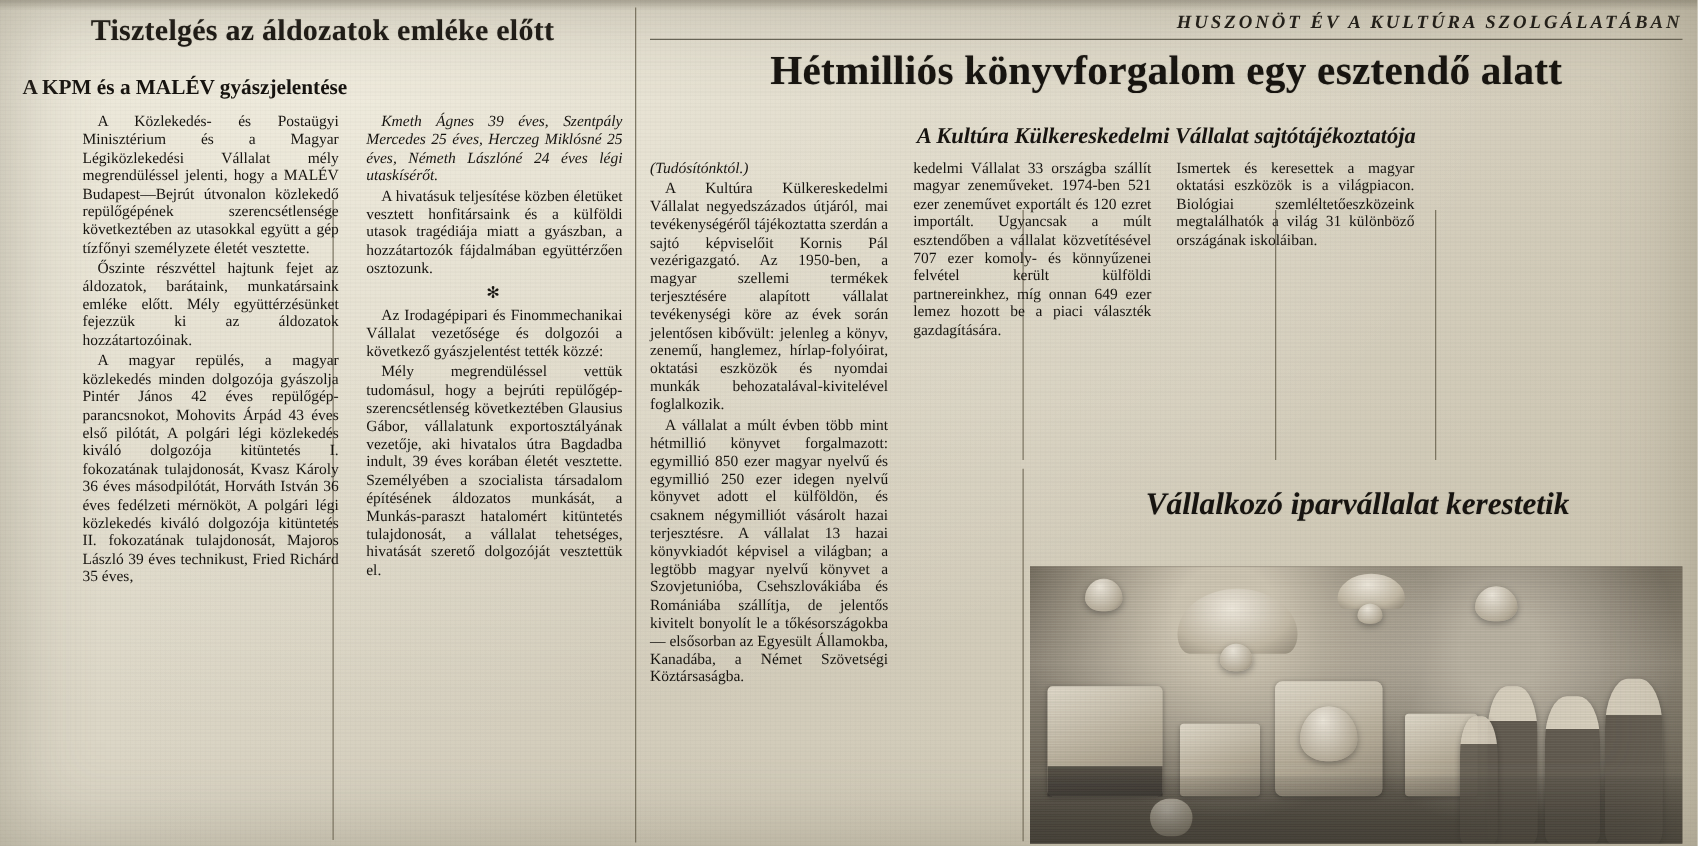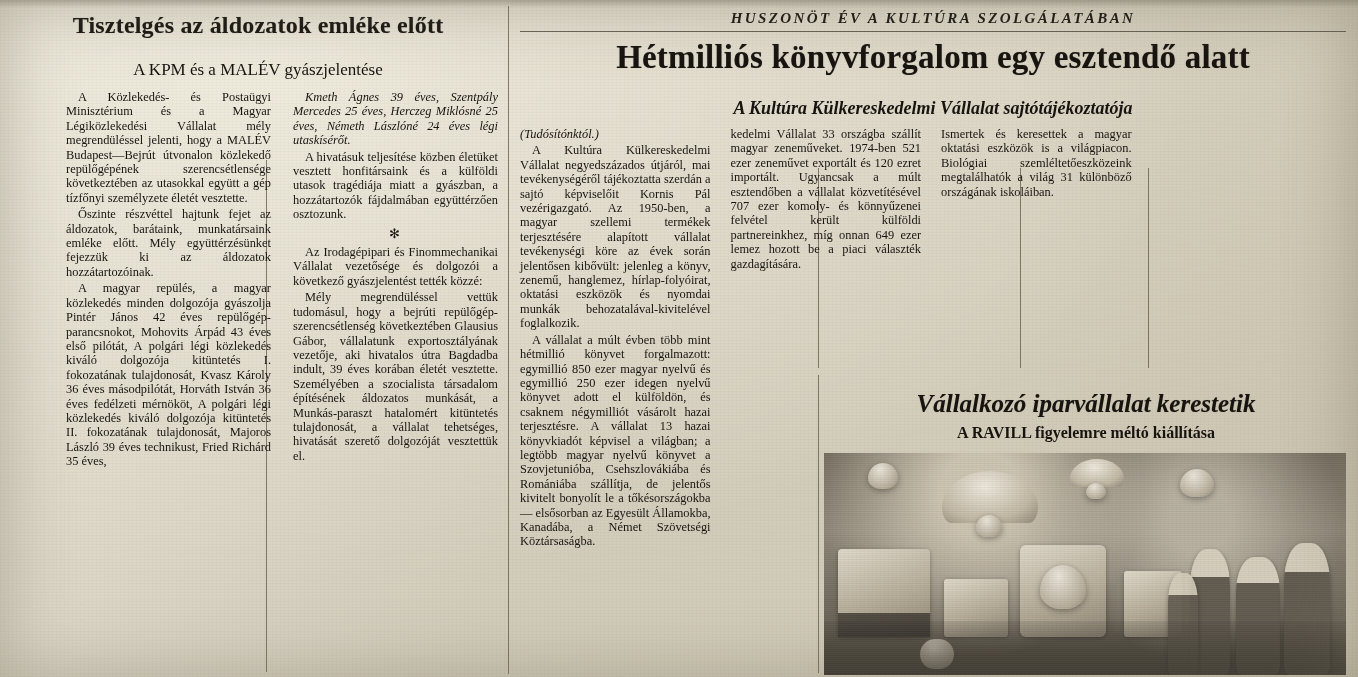--- a/index.html
+++ b/index.html
@@ -47,26 +47,26 @@
     margin:0;
     letter-spacing:.2px;
   }
   .left-head{
     font-size:24px;line-height:34px;
     margin:6px 18px 0 18px;
     text-align:center;font-weight:bold;
     text-shadow:0 0 1px rgba(0,0,0,.25);
   }
   .left-sub{
-    font-size:17px;font-weight:normal;text-align:center;
+    font-size:17px;font-weight:bold;text-align:left;
     margin:18px 0 10px 0;
     font-style:normal;
   }
   .kicker{
-    text-align:center;
+    text-align:right;
     font-style:italic;font-weight:bold;
     font-size:15px;
     letter-spacing:2.4px;
     margin:2px 0 2px 0;
   }
   .rule-thick{
     height:0;border-top:1px solid #4a4538;margin:4px 0 6px 0;opacity:.8;
   }
   .right-head{
     font-size:33px;line-height:38px;font-weight:bold;text-align:center;
@@ -230,21 +230,20 @@
       </div>
       <div class="col rc rc3">
         <p class="noind">Ismertek és keresettek a magyar oktatási eszközök is a világpiacon. Biológiai szemléltetőeszközeink megtalálhatók a világ 31 különböző országának iskoláiban.</p>
       </div>
       <div class="rc rc4"></div>
     </div>
   </div>
 
   <div class="promo" style="position:absolute;left:828px;top:372px;width:516px;">
     <div class="promo-head">Vállalkozó iparvállalat kerestetik</div>
-    <div class="promo-sub">A RAVILL figyelemre méltó kiállítása</div>
   </div>
 
   <div class="photo">
     <div class="ph-bg"></div>
 
     <div class="shade" style="left:118px;top:18px;width:96px;height:52px;"></div>
     <div class="lamp" style="left:152px;top:62px;width:26px;height:22px;"></div>
     <div class="shade" style="left:246px;top:6px;width:54px;height:28px;"></div>
     <div class="lamp" style="left:262px;top:30px;width:20px;height:16px;"></div>
     <div class="lamp" style="left:44px;top:10px;width:30px;height:26px;"></div>

